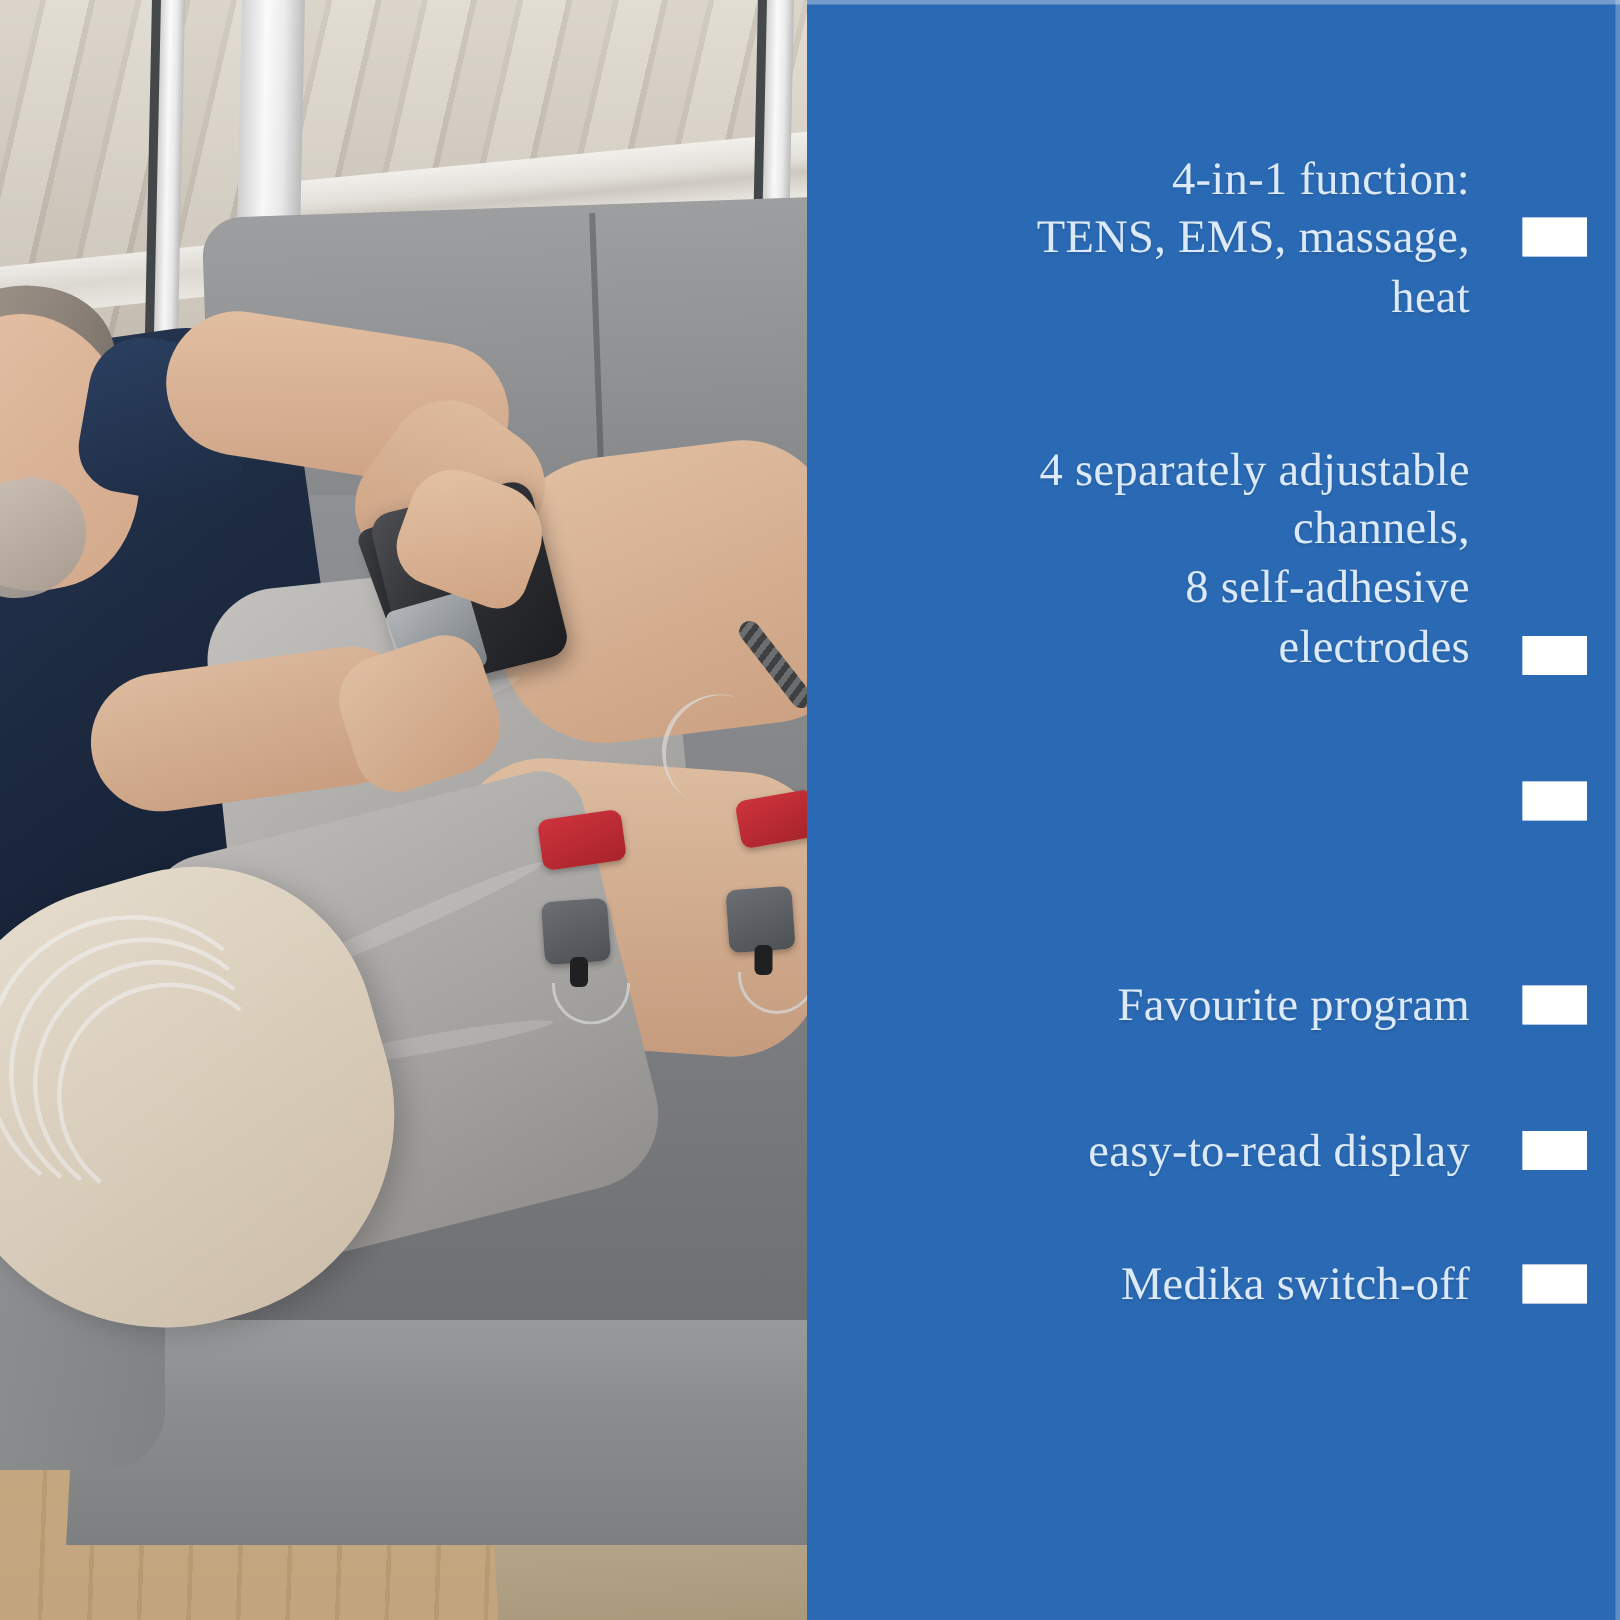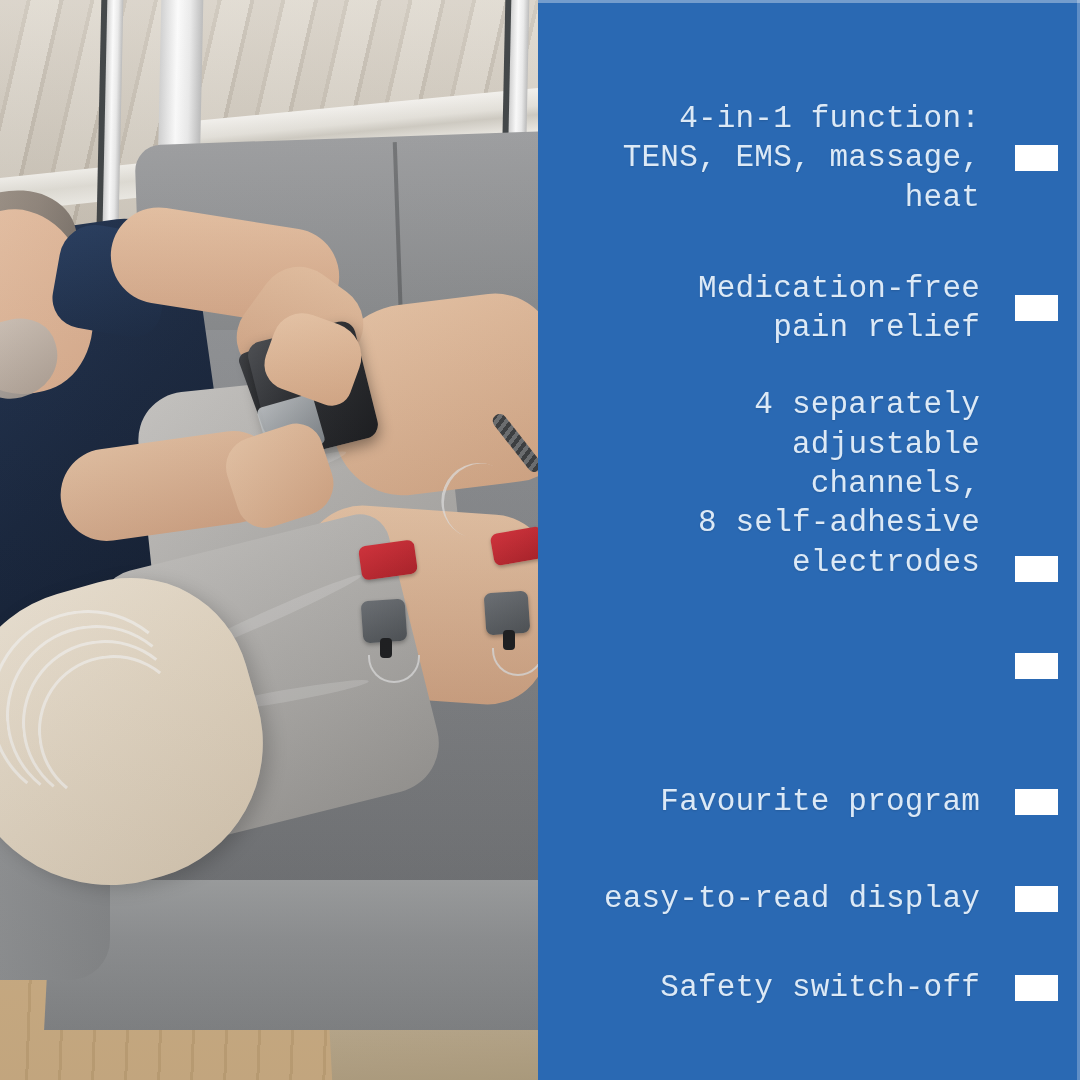--- a/index.html
+++ b/index.html
@@ -392,21 +392,21 @@
     position: relative;
     display: flex;
     align-items: center;
     justify-content: flex-end;
     padding-right: 22px;
     box-sizing: border-box;
   }
   .feature-text {
     color: #dce9f6;
     text-align: right;
-    font-family: Liberation Mono, monospace;
+    font-family: Liberation Serif, serif;
     font-weight: 400;
     font-size: 31px;
     line-height: 1.27;
     letter-spacing: .2px;
     white-space: pre-line;
     max-width: 430px;
     text-shadow: 0 1px 2px rgba(0,0,0,.12);
   }
   .marker {
     position: absolute;
@@ -532,25 +532,20 @@
 
   <div class="features">
 
     <div class="feature f0">
       <div class="feature-text">4-in-1 function:
 TENS, EMS, massage,
 heat</div>
       <div class="marker"></div>
     </div>
 
-    <div class="feature f1">
-      <div class="feature-text">Medication-free
-pain relief</div>
-      <div class="marker"></div>
-    </div>
 
     <div class="feature f2">
       <div class="feature-text">4 separately adjustable
 channels,
 8 self-adhesive
 electrodes</div>
       <div class="marker"></div>
     </div>
 
     <div class="feature f3">
@@ -561,20 +556,20 @@
       <div class="feature-text">Favourite program</div>
       <div class="marker"></div>
     </div>
 
     <div class="feature f5">
       <div class="feature-text">easy-to-read display</div>
       <div class="marker"></div>
     </div>
 
     <div class="feature f6">
-      <div class="feature-text">Safety switch-off</div>
+      <div class="feature-text">Medika switch-off</div>
       <div class="marker"></div>
     </div>
 
   </div>
 
 
 </div>
 
 </body></html>

